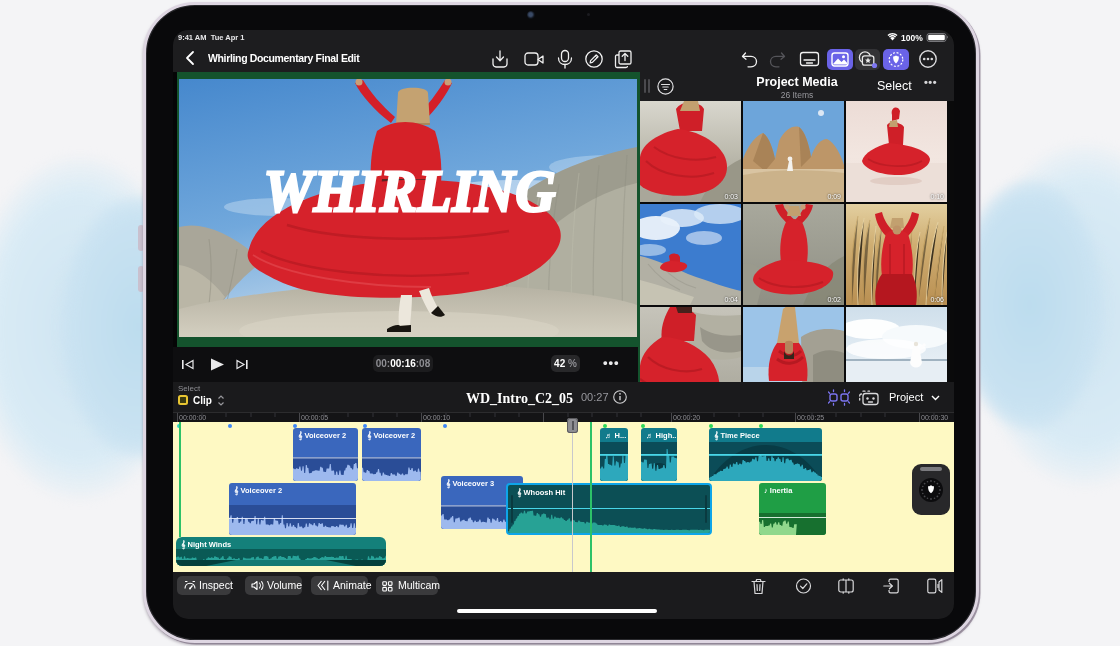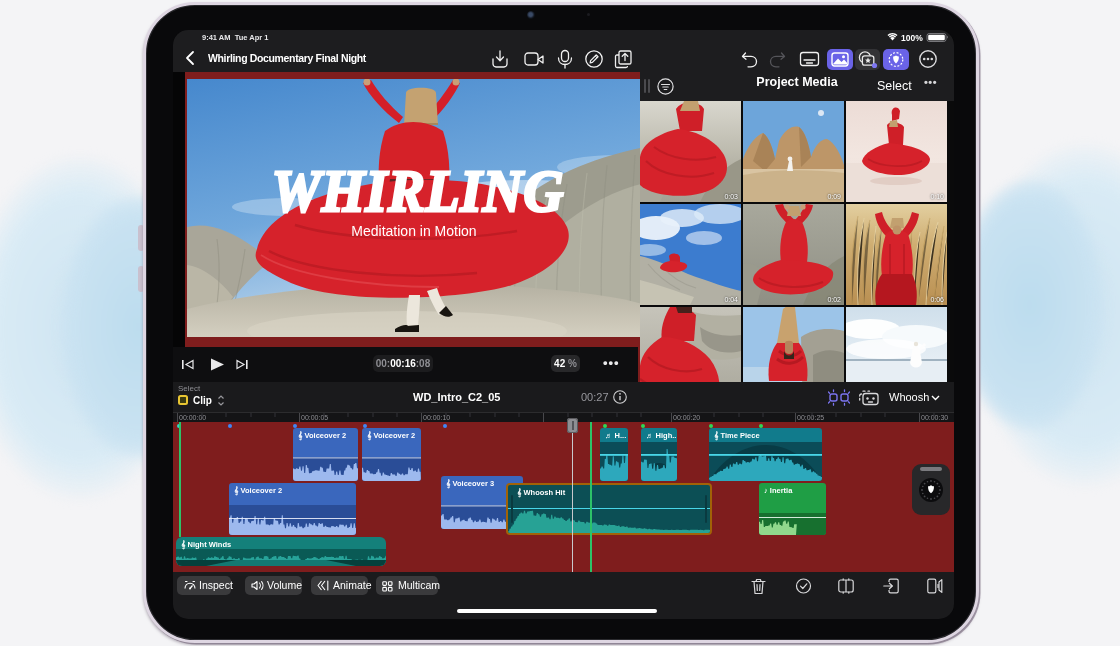--- a/index.html
+++ b/index.html
@@ -20,24 +20,24 @@
   #device { left:143px; top:2px; width:836px; height:641px; border-radius:52px;
     background:#09090b; border:3px solid #ded6e2;
     box-shadow: inset 0 0 0 1px #2a2a2e, 0 2px 3px rgba(120,110,125,.55), 1.5px 1.5px 0 #a79dac; }
   .cam { left:527px; top:11px; width:8px; height:8px; border-radius:50%;
     background:radial-gradient(circle at 45% 45%, #3a4a66 0 28%, #10141c 60%, #000 100%); }
   .camdot { left:587px; top:13px; width:3px; height:3px; border-radius:50%; background:#1c1c20; }
   #screen { left:173px; top:30px; width:781px; height:589px; border-radius:15px;
     background:#050506; overflow:hidden; }
   
   #topbar { left:0; top:0; width:781px; height:42px; background:#1d1d1f; }
-  .stat { color:#e8e8ea; font-size:7.5px; font-weight:bold; letter-spacing:0;margin-left:24px; }
+  .stat { color:#e8e8ea; font-size:7.5px; font-weight:bold; letter-spacing:0; }
   #title { left:35px; top:22px; font-size:10.5px; font-weight:bold; color:#fff; letter-spacing:-0.35px; }
   
-  #pvwrap { left:12px; top:42px; width:465px; height:310px; background:#7f1d1d; }
+  #pvwrap { left:4px; top:42px; width:465px; height:310px; background:#14532d; }
   #preview { left:2px; top:7px; width:458px; height:258px; overflow:hidden; background:#5b9ad6; }
   #whirl { left:4px; top:91px; width:458px; text-align:center; color:#fff;
      font-family:"Liberation Serif", serif; font-style:italic; font-weight:bold;
      font-size:60px; line-height:56px; letter-spacing:1px;
      -webkit-text-stroke:3px #fff; transform:scaleX(0.92); }
   #medi { left:0px; top:151px; width:458px; text-align:center; color:#fff; font-size:14px; }
   
   #transport { left:0; top:317px; width:465px; height:35px; background:#0e0e10; }
   .pill { position:absolute; background:#28282a; border-radius:5px; color:#fff;
      font-size:10px; font-weight:bold; text-align:center; line-height:17px; height:17px; top:8px;}
@@ -45,21 +45,21 @@
   
   #rpanel { left:467px; top:42px; width:314px; height:310px; background:#0a0a0b; }
   #rphead { left:0; top:0; width:314px; height:29px; background:#1d1d1f; }
   .cell { position:absolute; width:101px; height:101px; overflow:hidden; background:#222; }
   .dur { position:absolute; right:3px; bottom:2px; color:#fff; font-size:7px;
      text-shadow:0 0 2px rgba(0,0,0,.9); }
   
   #tlhead { left:0; top:352px; width:781px; height:30px; background:#1a1a1c; }
   #ruler { left:0; top:382px; width:781px; height:10px; background:#141416; border-top:1px solid #2c2c2e;}
   .rlab { position:absolute; top:1px; color:#8e8e93; font-size:7px; }
-  #tlbody { left:0; top:392px; width:781px; height:150px; background:#7f1d1d; }
+  #tlbody { left:0; top:392px; width:781px; height:150px; background:#fef9c3; }
   .clip { position:absolute; border-radius:3px; overflow:hidden; }
   .cliplab { position:absolute; left:5px; top:3px; color:#fff; font-size:7.5px; font-weight:bold;
      white-space:nowrap; }
   
   #botbar { left:0; top:542px; width:781px; height:47px; background:#1b1b1d; }
   .bbtn { position:absolute; top:4px; height:19px; background:#3a3a3c; border-radius:5px;
      color:#fff; font-size:10.5px; line-height:19px; padding:0 8px 0 22px; }
   #homebar { left:284px; top:579px; width:200px; height:4px; border-radius:2px; background:#fff; }
   svg { display:block; }
 </style>
@@ -90,21 +90,21 @@
         <rect x="40" y="2.5" width="19" height="8" rx="2.2" fill="none" stroke="#8e8e93" stroke-width="0.8"></rect>
         <rect x="41.2" y="3.7" width="16.6" height="5.6" rx="1.2" fill="#fff"></rect>
         <path d="M60,4.8 C60.9,5.1 60.9,7.3 60,7.6 Z" fill="#8e8e93"></path>
       </svg>
     </div>
     <div class="abs" id="backbtn" style="left:11px;top:20px;">
       <svg width="12" height="16" viewBox="0 0 12 16">
           <path d="M9,2 L3,8 L9,14" fill="none" stroke="#fff" stroke-width="1.8" stroke-linecap="round" stroke-linejoin="round"></path>
         </svg>
     </div>
-    <div class="abs" id="title">Whirling Documentary Final Night</div>
+    <div class="abs" id="title">Whirling Documentary Final Edit</div>
     <div class="abs" id="topicons" style="left:316px;top:18px;width:462px;height:22px;">
       <svg width="462" height="22" viewBox="0 0 462 22" fill="none" stroke="#f0f0f0" stroke-width="1.3">
 
         <g transform="translate(2,2)">
           <path d="M2,9 L2,14 C2,15.6 3.4,17 5,17 L13,17 C14.6,17 16,15.6 16,14 L16,9" stroke-linecap="round"></path>
           <path d="M9,1 L9,10 M5.5,7 L9,10.7 L12.5,7" stroke-linecap="round" stroke-linejoin="round"></path>
         </g>
 
         <g transform="translate(36,4)">
           <rect x="0" y="1" width="13" height="12" rx="3"></rect>
@@ -223,21 +223,20 @@
           <path d="M82,172 C120,192 210,202 290,194 M108,146 C160,162 260,164 330,152" stroke="#a8161e" stroke-width="2.4" fill="none" opacity="0.5"></path>
           <path d="M74,176 C104,196 180,208 252,208" stroke="#e8555c" stroke-width="1.8" fill="none" opacity="0.5"></path>
           <path d="M222,216 C220,228 219,238 220,246 L231,246 C232,236 233,226 233,216 Z" fill="#ece7dc"></path>
           <path d="M240,212 C244,222 248,230 252,236 L260,231 C256,224 252,216 250,209 Z" fill="#ece7dc"></path>
           <path d="M208,250 C214,246 220,245 221,247 L232,246 L232,253 L208,253 Z" fill="#181510"></path>
           <path d="M252,234 C257,238 262,239 266,236 L259,227 Z" fill="#181510"></path>
         </g>
       </svg>
       </div>
       <div class="abs" id="whirl">WHIRLING</div>
-      <div class="abs" id="medi">Meditation in Motion</div>
     </div>
 
     <div class="abs" id="transport">
       <svg class="abs" style="left:8px;top:9px;" width="75" height="17" viewBox="0 0 75 17">
         <g fill="#e8e8ea">
           <rect x="1" y="4" width="1.6" height="9"></rect>
             <path d="M12,4.5 L5,8.5 L12,12.5 Z" fill="none" stroke="#e8e8ea" stroke-width="1.2"></path>
           <path d="M30,2.5 L43,8.5 L30,14.5 Z"></path>
           <path d="M56,4.5 L63,8.5 L56,12.5 Z" fill="none" stroke="#e8e8ea" stroke-width="1.2"></path>
             <rect x="65" y="4" width="1.6" height="9"></rect>
@@ -250,20 +249,21 @@
 
     <div class="abs" id="rpanel">
       <div class="abs" id="rphead"></div>
       <div class="abs" style="left:4px;top:7px;width:2px;height:14px;background:#4a4a4e;border-radius:1px;"></div>
       <div class="abs" style="left:8px;top:7px;width:2px;height:14px;background:#4a4a4e;border-radius:1px;"></div>
       <svg class="abs" style="left:17px;top:6px;" width="17" height="17" viewBox="0 0 17 17" fill="none" stroke="#e0e0e2" stroke-width="1.2">
         <circle cx="8.5" cy="8.5" r="7.6"></circle>
           <path d="M4.5,6.5 L12.5,6.5 M5.8,9 L11.2,9 M7.2,11.5 L9.8,11.5" stroke-linecap="round"></path>
       </svg>
       <div class="abs" style="left:0;top:3px;width:314px;text-align:center;color:#fff;font-size:12.5px;font-weight:bold;">Project Media</div>
+      <div class="abs" style="left:0;top:18px;width:314px;text-align:center;color:#98989d;font-size:8.5px;">26 Items</div>
       <div class="abs" style="left:237px;top:7px;color:#fff;font-size:12.5px;">Select</div>
       <div class="abs" style="left:284px;top:4px;color:#d8d8da;font-size:11px;font-weight:bold;letter-spacing:0.5px;">•••</div>
 
       <div class="cell" style="left:0px;top:29px;">
         <svg width="101" height="101" viewBox="0 0 101 101">
           <defs>
               <linearGradient id="g1" x1="0" y1="0" x2="0" y2="1">
                 <stop offset="0" stop-color="#d9d7ce"></stop>
                 <stop offset="0.6" stop-color="#b7b5a8"></stop>
                 <stop offset="1" stop-color="#a3a195"></stop>
@@ -429,42 +429,42 @@
       </div>
     </div>
 
     <div class="abs" id="tlhead">
       <div class="abs" style="left:5px;top:2px;color:#8e8e93;font-size:8px;">Select</div>
       <div class="abs" style="left:5px;top:13px;width:10px;height:10px;border:2px solid #e8c532;border-radius:2.5px;background:#3a3a10;"></div>
       <div class="abs" style="left:20px;top:13px;color:#fff;font-size:10px;font-weight:bold;">Clip</div>
       <svg class="abs" style="left:44px;top:13px;" width="8" height="11" viewBox="0 0 8 11" fill="none" stroke="#98989d" stroke-width="1.2">
           <path d="M1.5,3.5 L4,1 L6.5,3.5 M1.5,7.5 L4,10 L6.5,7.5"></path>
         </svg>
-      <div class="abs" style="left:240px;top:9px;width:160px;text-align:left;color:#fff;font-size:11px;font-weight:bold;">WD_Intro_C2_05</div>
+      <div class="abs" style="left:240px;top:9px;width:160px;text-align:right;color:#fff;font-size:14px;font-weight:bold;font-family:Liberation Serif, serif;">WD_Intro_C2_05</div>
       <div class="abs" style="left:408px;top:9px;color:#98989d;font-size:11px;">00:27</div>
       <svg class="abs" style="left:440px;top:8px;" width="14" height="14" viewBox="0 0 14 14" fill="none" stroke="#d0d0d2" stroke-width="1.1">
           <circle cx="7" cy="7" r="6.3"></circle>
           <path d="M7,6 L7,10.3" stroke-width="1.4"></path>
           <circle cx="7" cy="3.8" r="0.9" fill="#d0d0d2" stroke="none"></circle>
         </svg>
       <svg class="abs" style="left:655px;top:7px;" width="22" height="17" viewBox="0 0 22 17" fill="none" stroke="#7b74f0" stroke-width="1.4">
         <rect x="2" y="5" width="7" height="7" rx="2"></rect>
           <rect x="13" y="5" width="7" height="7" rx="2"></rect>
         <g stroke-width="1.3" stroke-linecap="round">
             <path d="M5.5,0.8 L5.5,2.6 M16.5,0.8 L16.5,2.6 M5.5,14.4 L5.5,16.2 M16.5,14.4 L16.5,16.2 M0.4,3 L1.6,4.2 M21.6,3 L20.4,4.2 M0.4,14 L1.6,12.8 M21.6,14 L20.4,12.8"></path>
           </g>
       </svg>
       <svg class="abs" style="left:686px;top:7px;" width="20" height="17" viewBox="0 0 20 17" fill="none" stroke="#d8d8da" stroke-width="1.3">
         <path d="M2.5,5 C1.4,5 0.7,5.8 0.7,7 M0.7,9.5 L0.7,11 M4,2.2 L6,2.2 M9,2.2 L10.5,2.2" stroke-linecap="round"></path>
         <rect x="4" y="4.5" width="15" height="11" rx="2.5"></rect>
         <circle cx="8.5" cy="9.5" r="1.2" fill="#d8d8da" stroke="none"></circle>
           <circle cx="14.5" cy="9.5" r="1.2" fill="#d8d8da" stroke="none"></circle>
         <path d="M9.5,13 L13.5,13" stroke-linecap="round"></path>
       </svg>
-      <div class="abs" style="left:716px;top:9px;color:#fff;font-size:11px;">Whoosh</div>
+      <div class="abs" style="left:716px;top:9px;color:#fff;font-size:11px;">Project</div>
       <svg class="abs" style="left:758px;top:13px;" width="9" height="6" viewBox="0 0 9 6" fill="none" stroke="#fff" stroke-width="1.4">
           <path d="M1,1 L4.5,4.5 L8,1"></path>
         </svg>
     </div>
     <div class="abs" id="ruler">
       <div class="rlab" style="left:6px;">00:00:00</div>
       <div class="rlab" style="left:128px;">00:00:05</div>
       <div class="rlab" style="left:250px;">00:00:10</div>
       <div class="rlab" style="left:500px;">00:00:20</div>
       <div class="rlab" style="left:624px;">00:00:25</div>
@@ -551,21 +551,21 @@
 
       <div class="clip" style="left:56px;top:61px;width:127px;height:52px;background:#3a67bd;">
         <div class="abs" style="left:0;top:22px;width:127px;height:30px;background:#2a4d97;">
           <svg width="127" height="30" viewBox="0 0 127 30">
               <path fill="#9db9ee" d="M0,30 L0,12.8 L1,12.8 L1.6,10.3 L2.6,10.3 L3.2,17.7 L4.2,17.7 L4.800000000000001,13.3 L5.800000000000001,13.3 L6.4,13.0 L7.4,13.0 L8.0,12.0 L9.0,12.0 L9.6,18.1 L10.6,18.1 L11.2,16.6 L12.2,16.6 L12.799999999999999,11.7 L13.799999999999999,11.7 L14.399999999999999,18.9 L15.399999999999999,18.9 L15.999999999999998,13.3 L17.0,13.3 L17.599999999999998,13.4 L18.599999999999998,13.4 L19.2,16.8 L20.2,16.8 L20.8,18.3 L21.8,18.3 L22.400000000000002,16.1 L23.400000000000002,16.1 L24.000000000000004,15.7 L25.000000000000004,15.7 L25.600000000000005,11.0 L26.600000000000005,11.0 L27.200000000000006,19.3 L28.200000000000006,19.3 L28.800000000000008,13.6 L29.800000000000008,13.6 L30.40000000000001,19.5 L31.40000000000001,19.5 L32.00000000000001,14.9 L33.00000000000001,14.9 L33.60000000000001,15.6 L34.60000000000001,15.6 L35.20000000000001,11.8 L36.20000000000001,11.8 L36.80000000000001,19.4 L37.80000000000001,19.4 L38.40000000000001,19.5 L39.40000000000001,19.5 L40.000000000000014,20.2 L41.000000000000014,20.2 L41.600000000000016,19.3 L42.600000000000016,19.3 L43.20000000000002,19.5 L44.20000000000002,19.5 L44.80000000000002,13.0 L45.80000000000002,13.0 L46.40000000000002,15.5 L47.40000000000002,15.5 L48.00000000000002,15.7 L49.00000000000002,15.7 L49.60000000000002,19.5 L50.60000000000002,19.5 L51.200000000000024,17.9 L52.200000000000024,17.9 L52.800000000000026,10.3 L53.800000000000026,10.3 L54.40000000000003,19.5 L55.40000000000003,19.5 L56.00000000000003,23.3 L57.00000000000003,23.3 L57.60000000000003,18.1 L58.60000000000003,18.1 L59.20000000000003,21.5 L60.20000000000003,21.5 L60.80000000000003,18.2 L61.80000000000003,18.2 L62.400000000000034,21.7 L63.400000000000034,21.7 L64.00000000000003,19.9 L65.00000000000003,19.9 L65.60000000000002,22.0 L66.60000000000002,22.0 L67.20000000000002,23.2 L68.20000000000002,23.2 L68.80000000000001,17.9 L69.80000000000001,17.9 L70.4,21.8 L71.4,21.8 L72.0,21.4 L73.0,21.4 L73.6,23.2 L74.6,23.2 L75.19999999999999,22.3 L76.19999999999999,22.3 L76.79999999999998,18.5 L77.79999999999998,18.5 L78.39999999999998,22.0 L79.39999999999998,22.0 L79.99999999999997,18.3 L80.99999999999997,18.3 L81.59999999999997,19.2 L82.59999999999997,19.2 L83.19999999999996,20.3 L84.19999999999996,20.3 L84.79999999999995,18.1 L85.79999999999995,18.1 L86.39999999999995,20.6 L87.39999999999995,20.6 L87.99999999999994,21.4 L88.99999999999994,21.4 L89.59999999999994,18.0 L90.59999999999994,18.0 L91.19999999999993,19.1 L92.19999999999993,19.1 L92.79999999999993,18.3 L93.79999999999993,18.3 L94.39999999999992,22.0 L95.39999999999992,22.0 L95.99999999999991,20.8 L96.99999999999991,20.8 L97.59999999999991,21.9 L98.59999999999991,21.9 L99.1999999999999,22.3 L100.1999999999999,22.3 L100.7999999999999,22.6 L101.7999999999999,22.6 L102.39999999999989,20.9 L103.39999999999989,20.9 L103.99999999999989,21.3 L104.99999999999989,21.3 L105.59999999999988,22.0 L106.59999999999988,22.0 L107.19999999999987,21.0 L108.19999999999987,21.0 L108.79999999999987,22.2 L109.79999999999987,22.2 L110.39999999999986,19.4 L111.39999999999986,19.4 L111.99999999999986,19.7 L112.99999999999986,19.7 L113.59999999999985,19.8 L114.59999999999985,19.8 L115.19999999999985,21.4 L116.19999999999985,21.4 L116.79999999999984,19.7 L117.79999999999984,19.7 L118.39999999999984,23.1 L119.39999999999984,23.1 L119.99999999999983,21.9 L120.99999999999983,21.9 L121.59999999999982,18.2 L122.59999999999982,18.2 L123.19999999999982,23.1 L124.19999999999982,23.1 L124.79999999999981,18.2 L125.79999999999981,18.2 L126.3999999999998,22.9 L127.3999999999998,22.9 L127,30 Z"></path>
               <rect y="13" width="127" height="1" fill="#e8ecf8" opacity="0.9"></rect>
             </svg>
         </div>
         <div class="cliplab">𝄞 Voiceover 2</div>
       </div>
-      <div class="clip" style="left:333px;top:61px;width:206px;height:52px;background:#0c4f55;border:2px solid #a16207;border-radius:4px;">
+      <div class="clip" style="left:333px;top:61px;width:206px;height:52px;background:#0c4f55;border:2px solid #0ea5e9;border-radius:4px;">
         <div class="abs" style="left:0;top:14px;width:202px;height:34px;">
           <svg width="202" height="34" viewBox="0 0 202 28" preserveAspectRatio="none">
               <path fill="#27a295" d="M0,28 L0,26.6 L1,26.6 L1.6,24.4 L2.6,24.4 L3.2,22.6 L4.2,22.6 L4.800000000000001,21.0 L5.800000000000001,21.0 L6.4,18.2 L7.4,18.2 L8.0,16.1 L9.0,16.1 L9.6,14.1 L10.6,14.1 L11.2,12.1 L12.2,12.1 L12.799999999999999,11.2 L13.799999999999999,11.2 L14.399999999999999,11.9 L15.399999999999999,11.9 L15.999999999999998,9.7 L17.0,9.7 L17.599999999999998,12.0 L18.599999999999998,12.0 L19.2,10.3 L20.2,10.3 L20.8,10.0 L21.8,10.0 L22.400000000000002,9.8 L23.400000000000002,9.8 L24.000000000000004,9.7 L25.000000000000004,9.7 L25.600000000000005,13.6 L26.600000000000005,13.6 L27.200000000000006,13.8 L28.200000000000006,13.8 L28.800000000000008,11.6 L29.800000000000008,11.6 L30.40000000000001,12.6 L31.40000000000001,12.6 L32.00000000000001,14.6 L33.00000000000001,14.6 L33.60000000000001,12.6 L34.60000000000001,12.6 L35.20000000000001,12.0 L36.20000000000001,12.0 L36.80000000000001,12.4 L37.80000000000001,12.4 L38.40000000000001,15.4 L39.40000000000001,15.4 L40.000000000000014,15.3 L41.000000000000014,15.3 L41.600000000000016,16.7 L42.600000000000016,16.7 L43.20000000000002,12.9 L44.20000000000002,12.9 L44.80000000000002,16.2 L45.80000000000002,16.2 L46.40000000000002,14.4 L47.40000000000002,14.4 L48.00000000000002,15.4 L49.00000000000002,15.4 L49.60000000000002,15.4 L50.60000000000002,15.4 L51.200000000000024,15.8 L52.200000000000024,15.8 L52.800000000000026,15.0 L53.800000000000026,15.0 L54.40000000000003,16.0 L55.40000000000003,16.0 L56.00000000000003,17.3 L57.00000000000003,17.3 L57.60000000000003,18.1 L58.60000000000003,18.1 L59.20000000000003,17.1 L60.20000000000003,17.1 L60.80000000000003,15.8 L61.80000000000003,15.8 L62.400000000000034,18.6 L63.400000000000034,18.6 L64.00000000000003,17.0 L65.00000000000003,17.0 L65.60000000000002,17.4 L66.60000000000002,17.4 L67.20000000000002,19.0 L68.20000000000002,19.0 L68.80000000000001,19.1 L69.80000000000001,19.1 L70.4,17.8 L71.4,17.8 L72.0,18.7 L73.0,18.7 L73.6,19.0 L74.6,19.0 L75.19999999999999,19.0 L76.19999999999999,19.0 L76.79999999999998,20.2 L77.79999999999998,20.2 L78.39999999999998,18.8 L79.39999999999998,18.8 L79.99999999999997,19.3 L80.99999999999997,19.3 L81.59999999999997,19.6 L82.59999999999997,19.6 L83.19999999999996,20.2 L84.19999999999996,20.2 L84.79999999999995,19.3 L85.79999999999995,19.3 L86.39999999999995,19.4 L87.39999999999995,19.4 L87.99999999999994,20.2 L88.99999999999994,20.2 L89.59999999999994,21.4 L90.59999999999994,21.4 L91.19999999999993,21.4 L92.19999999999993,21.4 L92.79999999999993,21.5 L93.79999999999993,21.5 L94.39999999999992,21.8 L95.39999999999992,21.8 L95.99999999999991,20.9 L96.99999999999991,20.9 L97.59999999999991,21.2 L98.59999999999991,21.2 L99.1999999999999,22.0 L100.1999999999999,22.0 L100.7999999999999,20.9 L101.7999999999999,20.9 L102.39999999999989,21.5 L103.39999999999989,21.5 L103.99999999999989,21.4 L104.99999999999989,21.4 L105.59999999999988,21.5 L106.59999999999988,21.5 L107.19999999999987,21.9 L108.19999999999987,21.9 L108.79999999999987,22.3 L109.79999999999987,22.3 L110.39999999999986,21.8 L111.39999999999986,21.8 L111.99999999999986,23.1 L112.99999999999986,23.1 L113.59999999999985,22.5 L114.59999999999985,22.5 L115.19999999999985,22.4 L116.19999999999985,22.4 L116.79999999999984,23.0 L117.79999999999984,23.0 L118.39999999999984,22.7 L119.39999999999984,22.7 L119.99999999999983,23.6 L120.99999999999983,23.6 L121.59999999999982,23.5 L122.59999999999982,23.5 L123.19999999999982,23.7 L124.19999999999982,23.7 L124.79999999999981,23.7 L125.79999999999981,23.7 L126.3999999999998,23.5 L127.3999999999998,23.5 L127.9999999999998,24.2 L128.9999999999998,24.2 L129.5999999999998,24.1 L130.5999999999998,24.1 L131.1999999999998,23.8 L132.1999999999998,23.8 L132.79999999999978,24.3 L133.79999999999978,24.3 L134.39999999999978,24.6 L135.39999999999978,24.6 L135.99999999999977,24.0 L136.99999999999977,24.0 L137.59999999999977,24.5 L138.59999999999977,24.5 L139.19999999999976,24.9 L140.19999999999976,24.9 L140.79999999999976,24.6 L141.79999999999976,24.6 L142.39999999999975,25.0 L143.39999999999975,25.0 L143.99999999999974,25.1 L144.99999999999974,25.1 L145.59999999999974,24.8 L146.59999999999974,24.8 L147.19999999999973,25.0 L148.19999999999973,25.0 L148.79999999999973,25.2 L149.79999999999973,25.2 L150.39999999999972,25.2 L151.39999999999972,25.2 L151.99999999999972,25.3 L152.99999999999972,25.3 L153.5999999999997,25.4 L154.5999999999997,25.4 L155.1999999999997,25.6 L156.1999999999997,25.6 L156.7999999999997,25.4 L157.7999999999997,25.4 L158.3999999999997,25.4 L159.3999999999997,25.4 L159.9999999999997,25.5 L160.9999999999997,25.5 L161.59999999999968,25.5 L162.59999999999968,25.5 L163.19999999999968,25.4 L164.19999999999968,25.4 L164.79999999999967,25.5 L165.79999999999967,25.5 L166.39999999999966,25.5 L167.39999999999966,25.5 L167.99999999999966,25.3 L168.99999999999966,25.3 L169.59999999999965,25.3 L170.59999999999965,25.3 L171.19999999999965,25.6 L172.19999999999965,25.6 L172.79999999999964,25.6 L173.79999999999964,25.6 L174.39999999999964,25.4 L175.39999999999964,25.4 L175.99999999999963,25.3 L176.99999999999963,25.3 L177.59999999999962,25.4 L178.59999999999962,25.4 L179.19999999999962,25.6 L180.19999999999962,25.6 L180.7999999999996,25.7 L181.7999999999996,25.7 L182.3999999999996,25.4 L183.3999999999996,25.4 L183.9999999999996,25.3 L184.9999999999996,25.3 L185.5999999999996,25.4 L186.5999999999996,25.4 L187.1999999999996,25.4 L188.1999999999996,25.4 L188.79999999999959,25.3 L189.79999999999959,25.3 L190.39999999999958,25.5 L191.39999999999958,25.5 L191.99999999999957,25.3 L192.99999999999957,25.3 L193.59999999999957,25.6 L194.59999999999957,25.6 L195.19999999999956,25.7 L196.19999999999956,25.7 L196.79999999999956,25.4 L197.79999999999956,25.4 L198.39999999999955,25.4 L199.39999999999955,25.4 L199.99999999999955,25.4 L200.99999999999955,25.4 L201.59999999999954,25.6 L202.59999999999954,25.6 L202,28 Z"></path>
             </svg>
         </div>
         <div class="abs" style="left:0;top:23px;width:202px;height:1.2px;background:#49d6e8;"></div>
         <div class="abs" style="left:3px;top:10px;width:2px;height:28px;background:#0a3a40;border-radius:1px;"></div>
         <div class="abs" style="left:197px;top:10px;width:2px;height:28px;background:#0a3a40;border-radius:1px;"></div>
         <div class="cliplab" style="left:9px;">𝄞 Whoosh Hit</div>
       </div>

